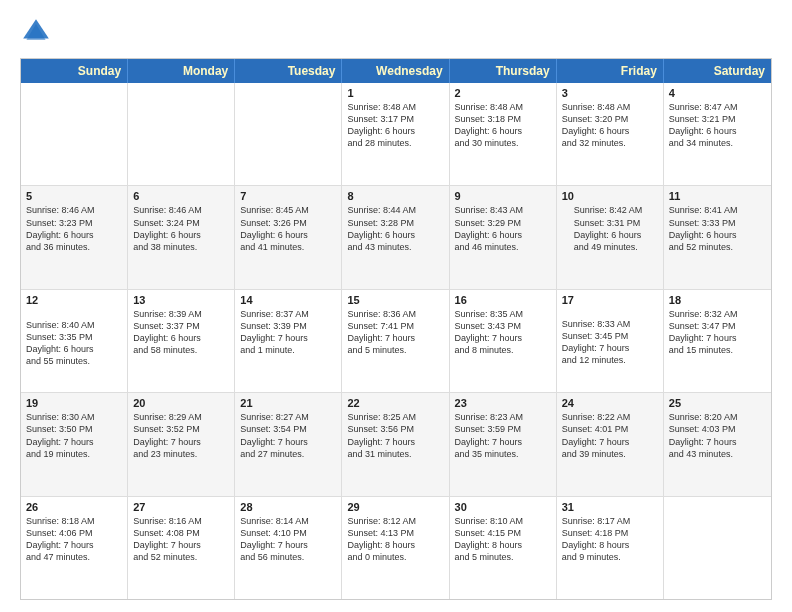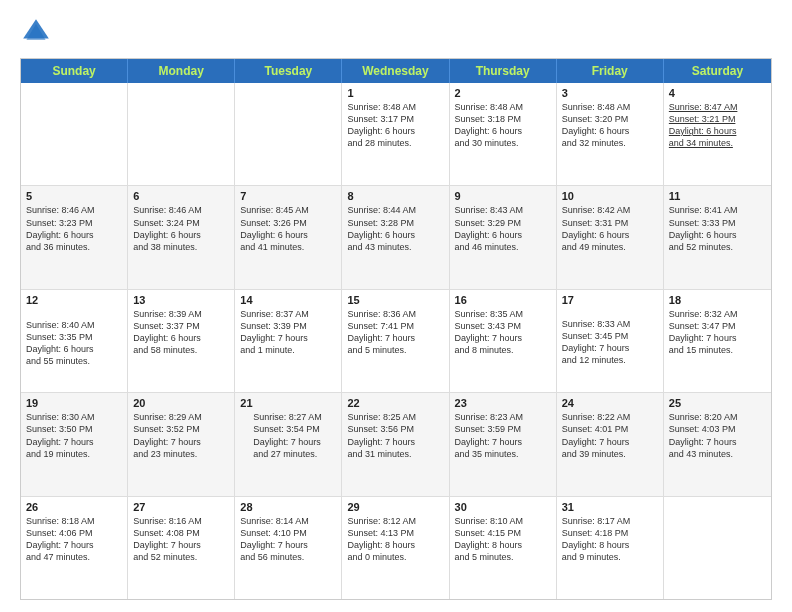--- a/index.html
+++ b/index.html
@@ -66,25 +66,25 @@
       display: flex;
       flex-direction: column;
       border: 1px solid #ccc;
     }
     .cal-header {
       display: grid;
       grid-template-columns: repeat(7, 1fr);
       background: #2a6ebb;
     }
     .cal-header-cell {
-      color: #bef264;
+      color: #fef9c3;
       font-size: 12px;
       font-weight: bold;
       padding: 5px 6px;
-      text-align: center;
+      text-align: right;
       border-right: 1px solid #4a8edb;
     }
     .cal-header-cell:last-child { border-right: none; }
     .cal-body {
       flex: 1;
       display: flex;
       flex-direction: column;
     }
     .cal-row {
       display: grid;
@@ -169,21 +169,21 @@
           </div>
           <div class="cal-cell">
             <span class="day-num">3</span>
             <div class="cell-text" style="white-space: pre-line;">Sunrise: 8:48 AM
 Sunset: 3:20 PM
 Daylight: 6 hours
 and 32 minutes.</div>
           </div>
           <div class="cal-cell">
             <span class="day-num">4</span>
-            <div class="cell-text" style="white-space: pre-line; text-decoration: underline;">Sunrise: 8:47 AM
+            <div class="cell-text" style="white-space: pre-line;">Sunrise: 8:47 AM
 Sunset: 3:21 PM
 Daylight: 6 hours
 and 34 minutes.</div>
           </div>
         </div>
         <div class="cal-row">
           <div class="cal-cell alt-bg">
             <span class="day-num">5</span>
             <div class="cell-text" style="white-space: pre-line;">Sunrise: 8:46 AM
 Sunset: 3:23 PM
@@ -213,21 +213,21 @@
           </div>
           <div class="cal-cell alt-bg">
             <span class="day-num">9</span>
             <div class="cell-text" style="white-space: pre-line;">Sunrise: 8:43 AM
 Sunset: 3:29 PM
 Daylight: 6 hours
 and 46 minutes.</div>
           </div>
           <div class="cal-cell alt-bg">
             <span class="day-num">10</span>
-            <div class="cell-text" style="white-space: pre-line;">Sunrise: 8:42 AM
+            <div class="cell-text" style="white-space: pre-line; margin-left: 12px;">Sunrise: 8:42 AM
 Sunset: 3:31 PM
 Daylight: 6 hours
 and 49 minutes.</div>
           </div>
           <div class="cal-cell alt-bg">
             <span class="day-num">11</span>
             <div class="cell-text" style="white-space: pre-line;">Sunrise: 8:41 AM
 Sunset: 3:33 PM
 Daylight: 6 hours
 and 52 minutes.</div>
@@ -294,21 +294,21 @@
           </div>
           <div class="cal-cell alt-bg">
             <span class="day-num">20</span>
             <div class="cell-text" style="white-space: pre-line;">Sunrise: 8:29 AM
 Sunset: 3:52 PM
 Daylight: 7 hours
 and 23 minutes.</div>
           </div>
           <div class="cal-cell alt-bg">
             <span class="day-num">21</span>
-            <div class="cell-text" style="white-space: pre-line; margin-left: 13px;">Sunrise: 8:27 AM
+            <div class="cell-text" style="white-space: pre-line;">Sunrise: 8:27 AM
 Sunset: 3:54 PM
 Daylight: 7 hours
 and 27 minutes.</div>
           </div>
           <div class="cal-cell alt-bg">
             <span class="day-num">22</span>
             <div class="cell-text" style="white-space: pre-line;">Sunrise: 8:25 AM
 Sunset: 3:56 PM
 Daylight: 7 hours
 and 31 minutes.</div>

